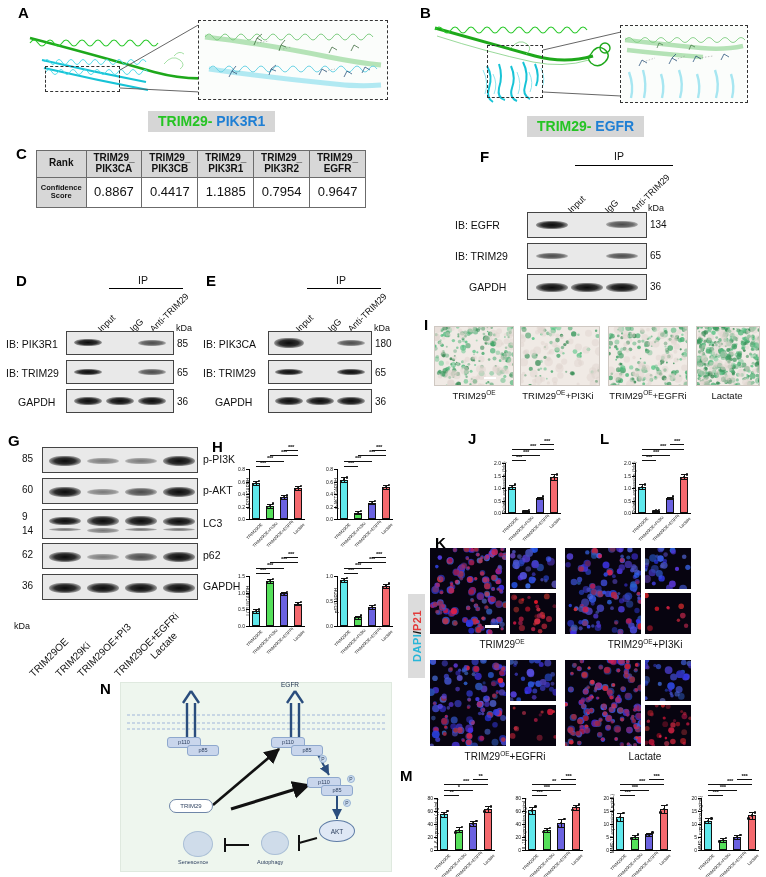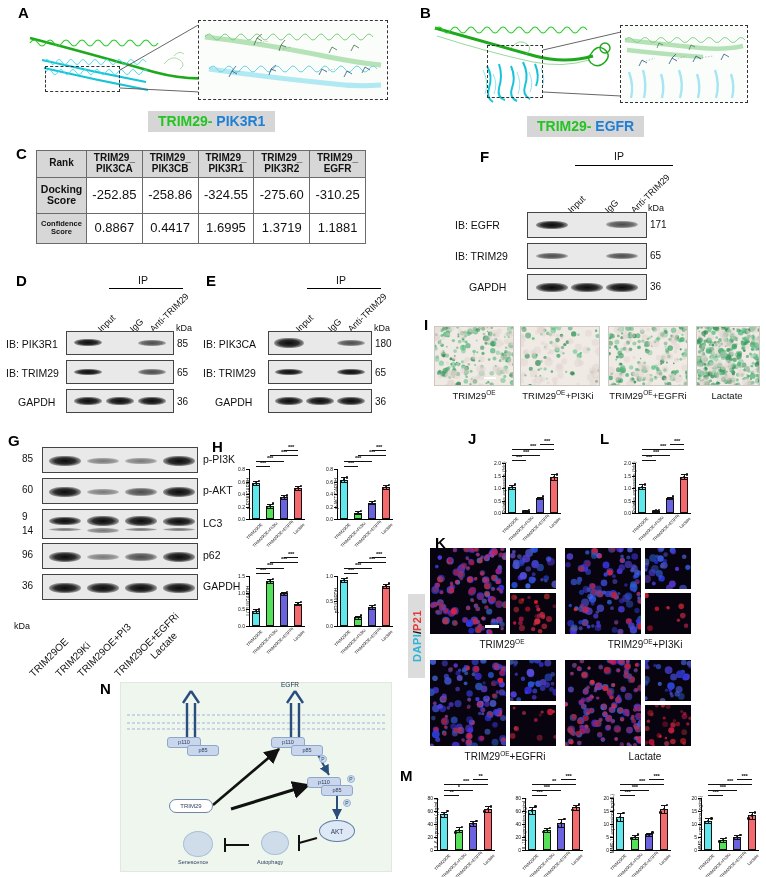--- a/index.html
+++ b/index.html
@@ -271,52 +271,44 @@
     <tr>
       <th style="width:38px;"><span>Rank</span></th>
       <th style="width:54px;"><span>TRIM29_</span><br><span>PIK3CA</span></th>
       <th style="width:54px;"><span>TRIM29_</span><br><span>PIK3CB</span></th>
       <th style="width:54px;"><span>TRIM29_</span><br><span>PIK3R1</span></th>
       <th style="width:54px;"><span>TRIM29_</span><br><span>PIK3R2</span></th>
       <th style="width:54px;"><span>TRIM29_</span><br><span>EGFR</span></th>
     </tr>
   </thead>
   <tbody>
-    <tr style="height:36px;">
-      <td class="rowhdr"><span>Docking</span><br><span>Score</span></td>
-      <td class="val">-252.85</td>
-      <td class="val">-258.86</td>
-      <td class="val">-324.55</td>
-      <td class="val">-275.60</td>
-      <td class="val">-310.25</td>
-    </tr>
     <tr style="height:30px;">
       <td class="rowhdr small"><span>Confidence</span><br><span>Score</span></td>
       <td class="val">0.8867</td>
       <td class="val">0.4417</td>
-      <td class="val">1.6995</td>
-      <td class="val">1.3719</td>
-      <td class="val">1.1881</td>
+      <td class="val">1.1885</td>
+      <td class="val">0.7954</td>
+      <td class="val">0.9647</td>
     </tr>
   </tbody>
 </table>
 
 <div class="panel-letter" style="left:480px; top:148px;">F</div>
 <div class="ip-bar" style="left:575px; top:165px; width:98px;"></div>
 <div class="ip-label" style="left:614px; top:150px;">IP</div>
 <div class="lane-label" style="left:573px; top:205px;">Input</div>
 <div class="lane-label" style="left:610px; top:205px;">IgG</div>
 <div class="lane-label" style="left:636px; top:205px;">Anti-TRIM29</div>
 <div class="kda-tag" style="left:648px; top:203px;">kDa</div>
 <div class="blot-row" style="left:527px; top:212px; width:120px; height:26px;">
   <div class="band" style="left:8px; top:8px; width:32px; height:8px;"></div>
   <div class="band faint" style="left:78px; top:8px; width:32px; height:7px;"></div>
 </div>
 <div class="blot-name" style="left:455px; top:219px;">IB: EGFR</div>
-<div class="mw-tag" style="left:650px; top:219px;">171</div>
+<div class="mw-tag" style="left:650px; top:219px;">134</div>
 <div class="blot-row" style="left:527px; top:243px; width:120px; height:26px;">
   <div class="band faint" style="left:8px; top:9px; width:32px; height:6px;"></div>
   <div class="band faint" style="left:78px; top:9px; width:32px; height:6px;"></div>
 </div>
 <div class="blot-name" style="left:455px; top:250px;">IB: TRIM29</div>
 <div class="mw-tag" style="left:650px; top:250px;">65</div>
 <div class="blot-row" style="left:527px; top:274px; width:120px; height:26px;">
   <div class="band" style="left:8px; top:8px; width:32px; height:9px;"></div>
   <div class="band" style="left:43px; top:8px; width:32px; height:9px;"></div>
   <div class="band" style="left:78px; top:8px; width:32px; height:9px;"></div>
@@ -1353,21 +1345,21 @@
     <div class="blot-name" style="left: 203px; top: 517px;">LC3</div>
     <div class="mw-tag" style="left: 22px; top: 511px;">9</div>
     <div class="mw-tag" style="left: 22px; top: 525px;">14</div>
     <div class="blot-row" style="left: 42px; top: 543px; width: 156px; height: 26px;">
       <div class="band" style="left: 6px; top: 8.25px; width: 32px; height: 9.5px;"></div>
       <div class="band vfaint" style="left: 44px; top: 9.55px; width: 32px; height: 6.9px;"></div>
       <div class="band faint" style="left: 82px; top: 9.125px; width: 32px; height: 7.75px;"></div>
       <div class="band" style="left: 120px; top: 8.3px; width: 32px; height: 9.4px;"></div>
     </div>
     <div class="blot-name" style="left: 203px; top: 549px;">p62</div>
-    <div class="mw-tag" style="left: 22px; top: 549px;">96</div>
+    <div class="mw-tag" style="left: 22px; top: 549px;">62</div>
     <div class="blot-row" style="left: 42px; top: 574px; width: 156px; height: 26px;">
       <div class="band" style="left: 6px; top: 8px; width: 32px; height: 10px;"></div>
       <div class="band" style="left: 44px; top: 8px; width: 32px; height: 10px;"></div>
       <div class="band" style="left: 82px; top: 8px; width: 32px; height: 10px;"></div>
       <div class="band" style="left: 120px; top: 8px; width: 32px; height: 10px;"></div>
     </div>
     <div class="blot-name" style="left: 203px; top: 580px;">GAPDH</div>
     <div class="mw-tag" style="left: 22px; top: 580px;">36</div>
   </div>
 <div class="kda-tag" style="left:14px; top:621px;">kDa</div>

